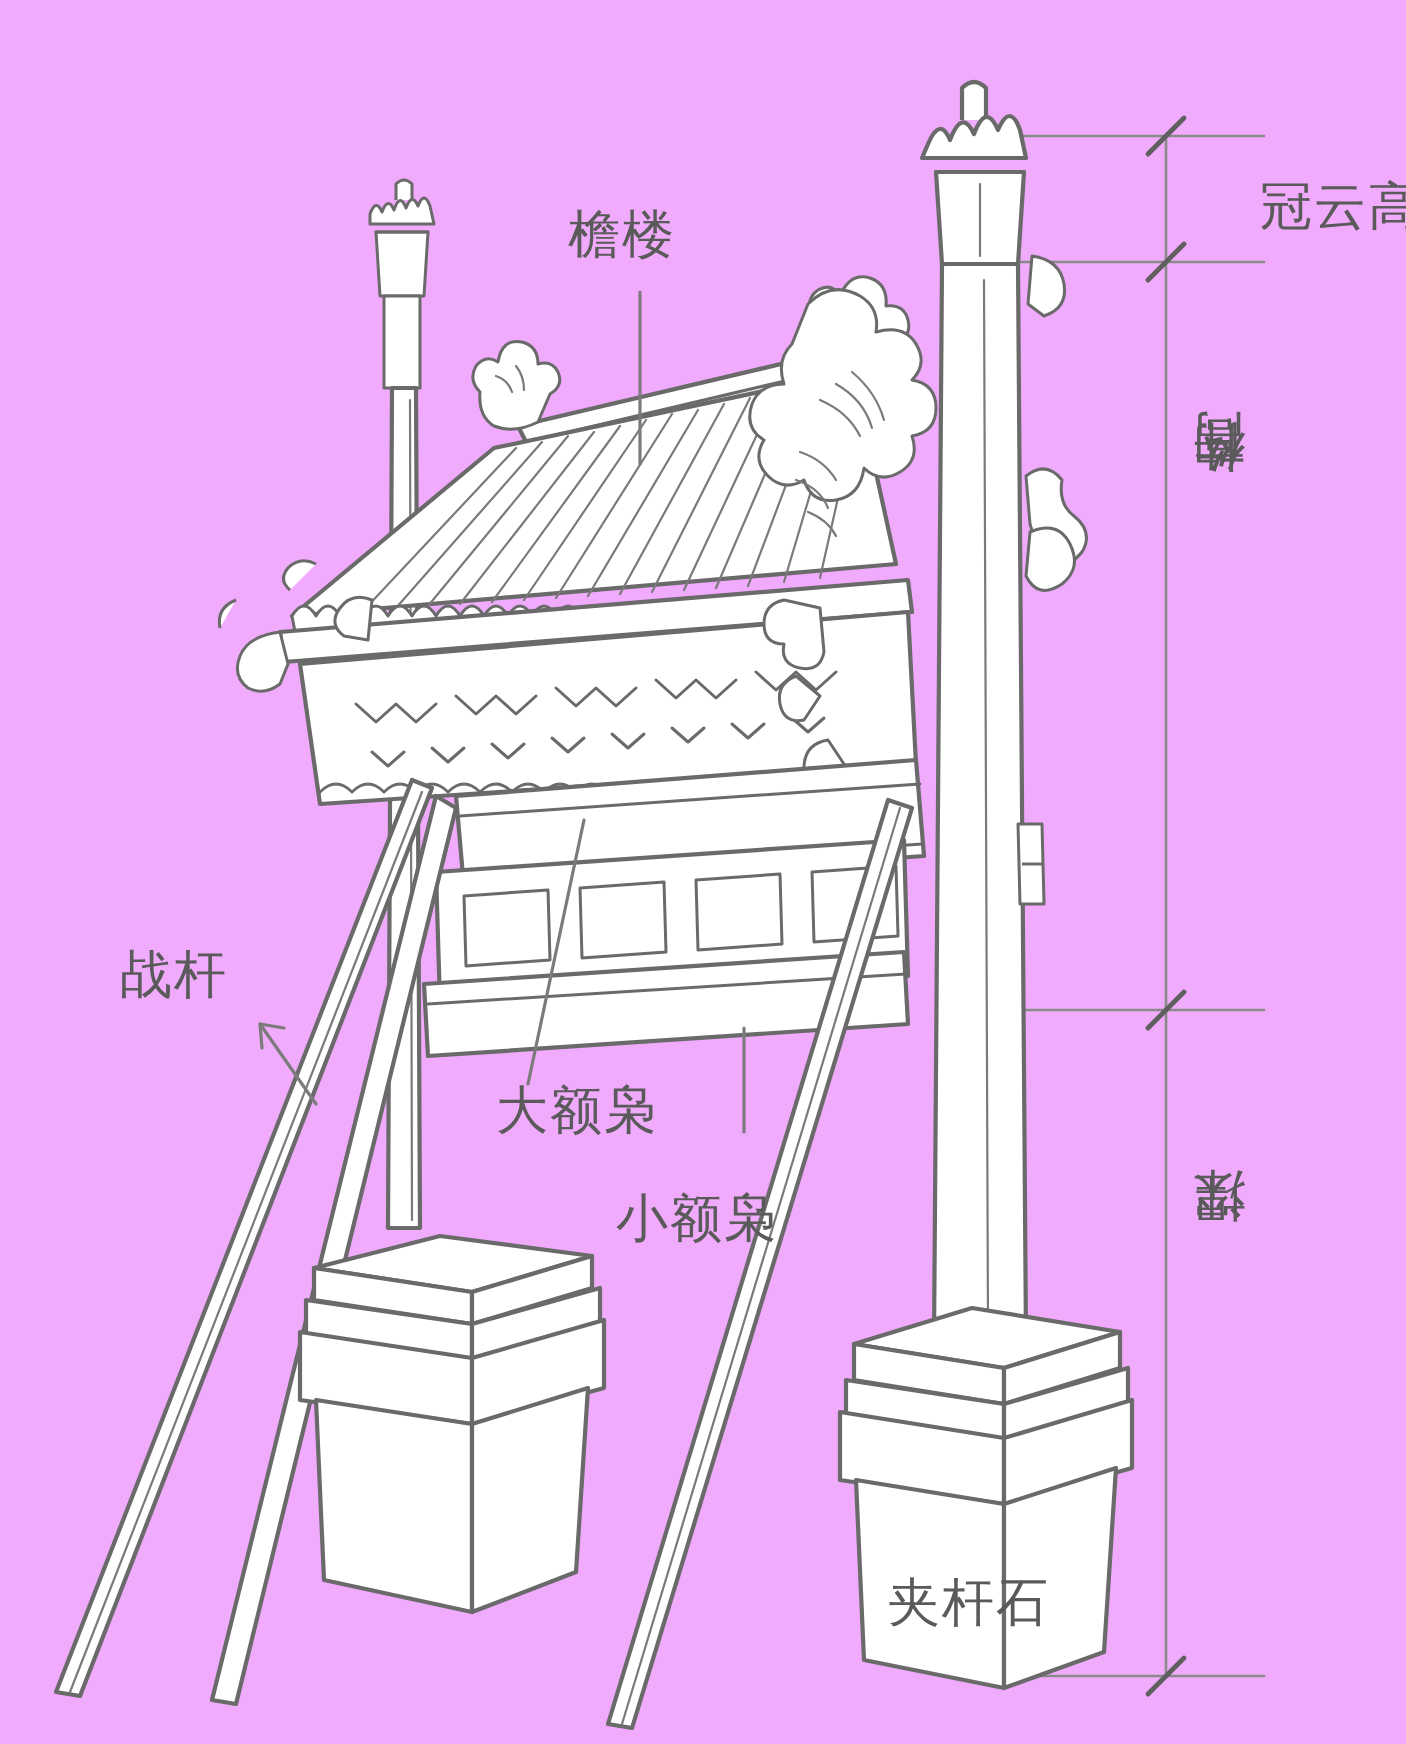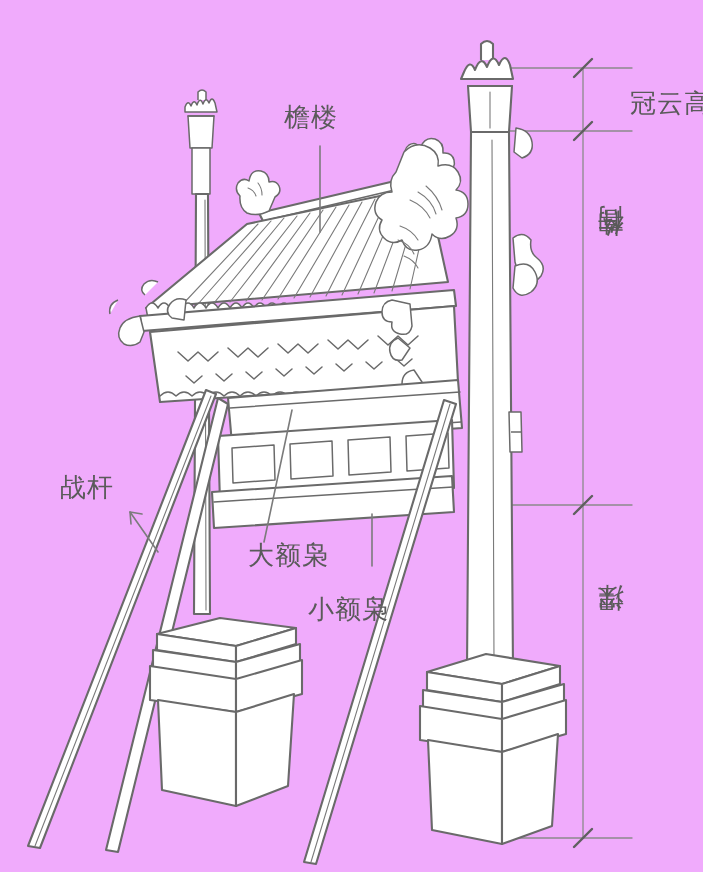--- a/index.html
+++ b/index.html
@@ -264,20 +264,21 @@
   </svg>
 
   <div class="lbl" style="left:284px;top:100px;">檐楼</div>
 
   <div class="lbl" style="left:60px;top:470px;text-align:right;">战杆</div>
 
   <div class="lbl" style="left:248px;top:538px;">大额枭</div>
 
   <div class="lbl" style="left:308px;top:576px;margin-top:16px;">小额枭</div>
 
+  <div class="lbl" style="left:444px;top:784px;">夹杆石</div>
 
   <div class="lbl" style="left:598px;top:86px;margin-left:32px;">冠云高</div>
 
   <div class="lbl lbl-vert lbl-rot" style="left:592px;top:252px;">构件高</div>
 
   <div class="lbl lbl-vert lbl-rot" style="left:592px;top:628px;">埋深</div>
 
 </div>
 
 </body></html>

